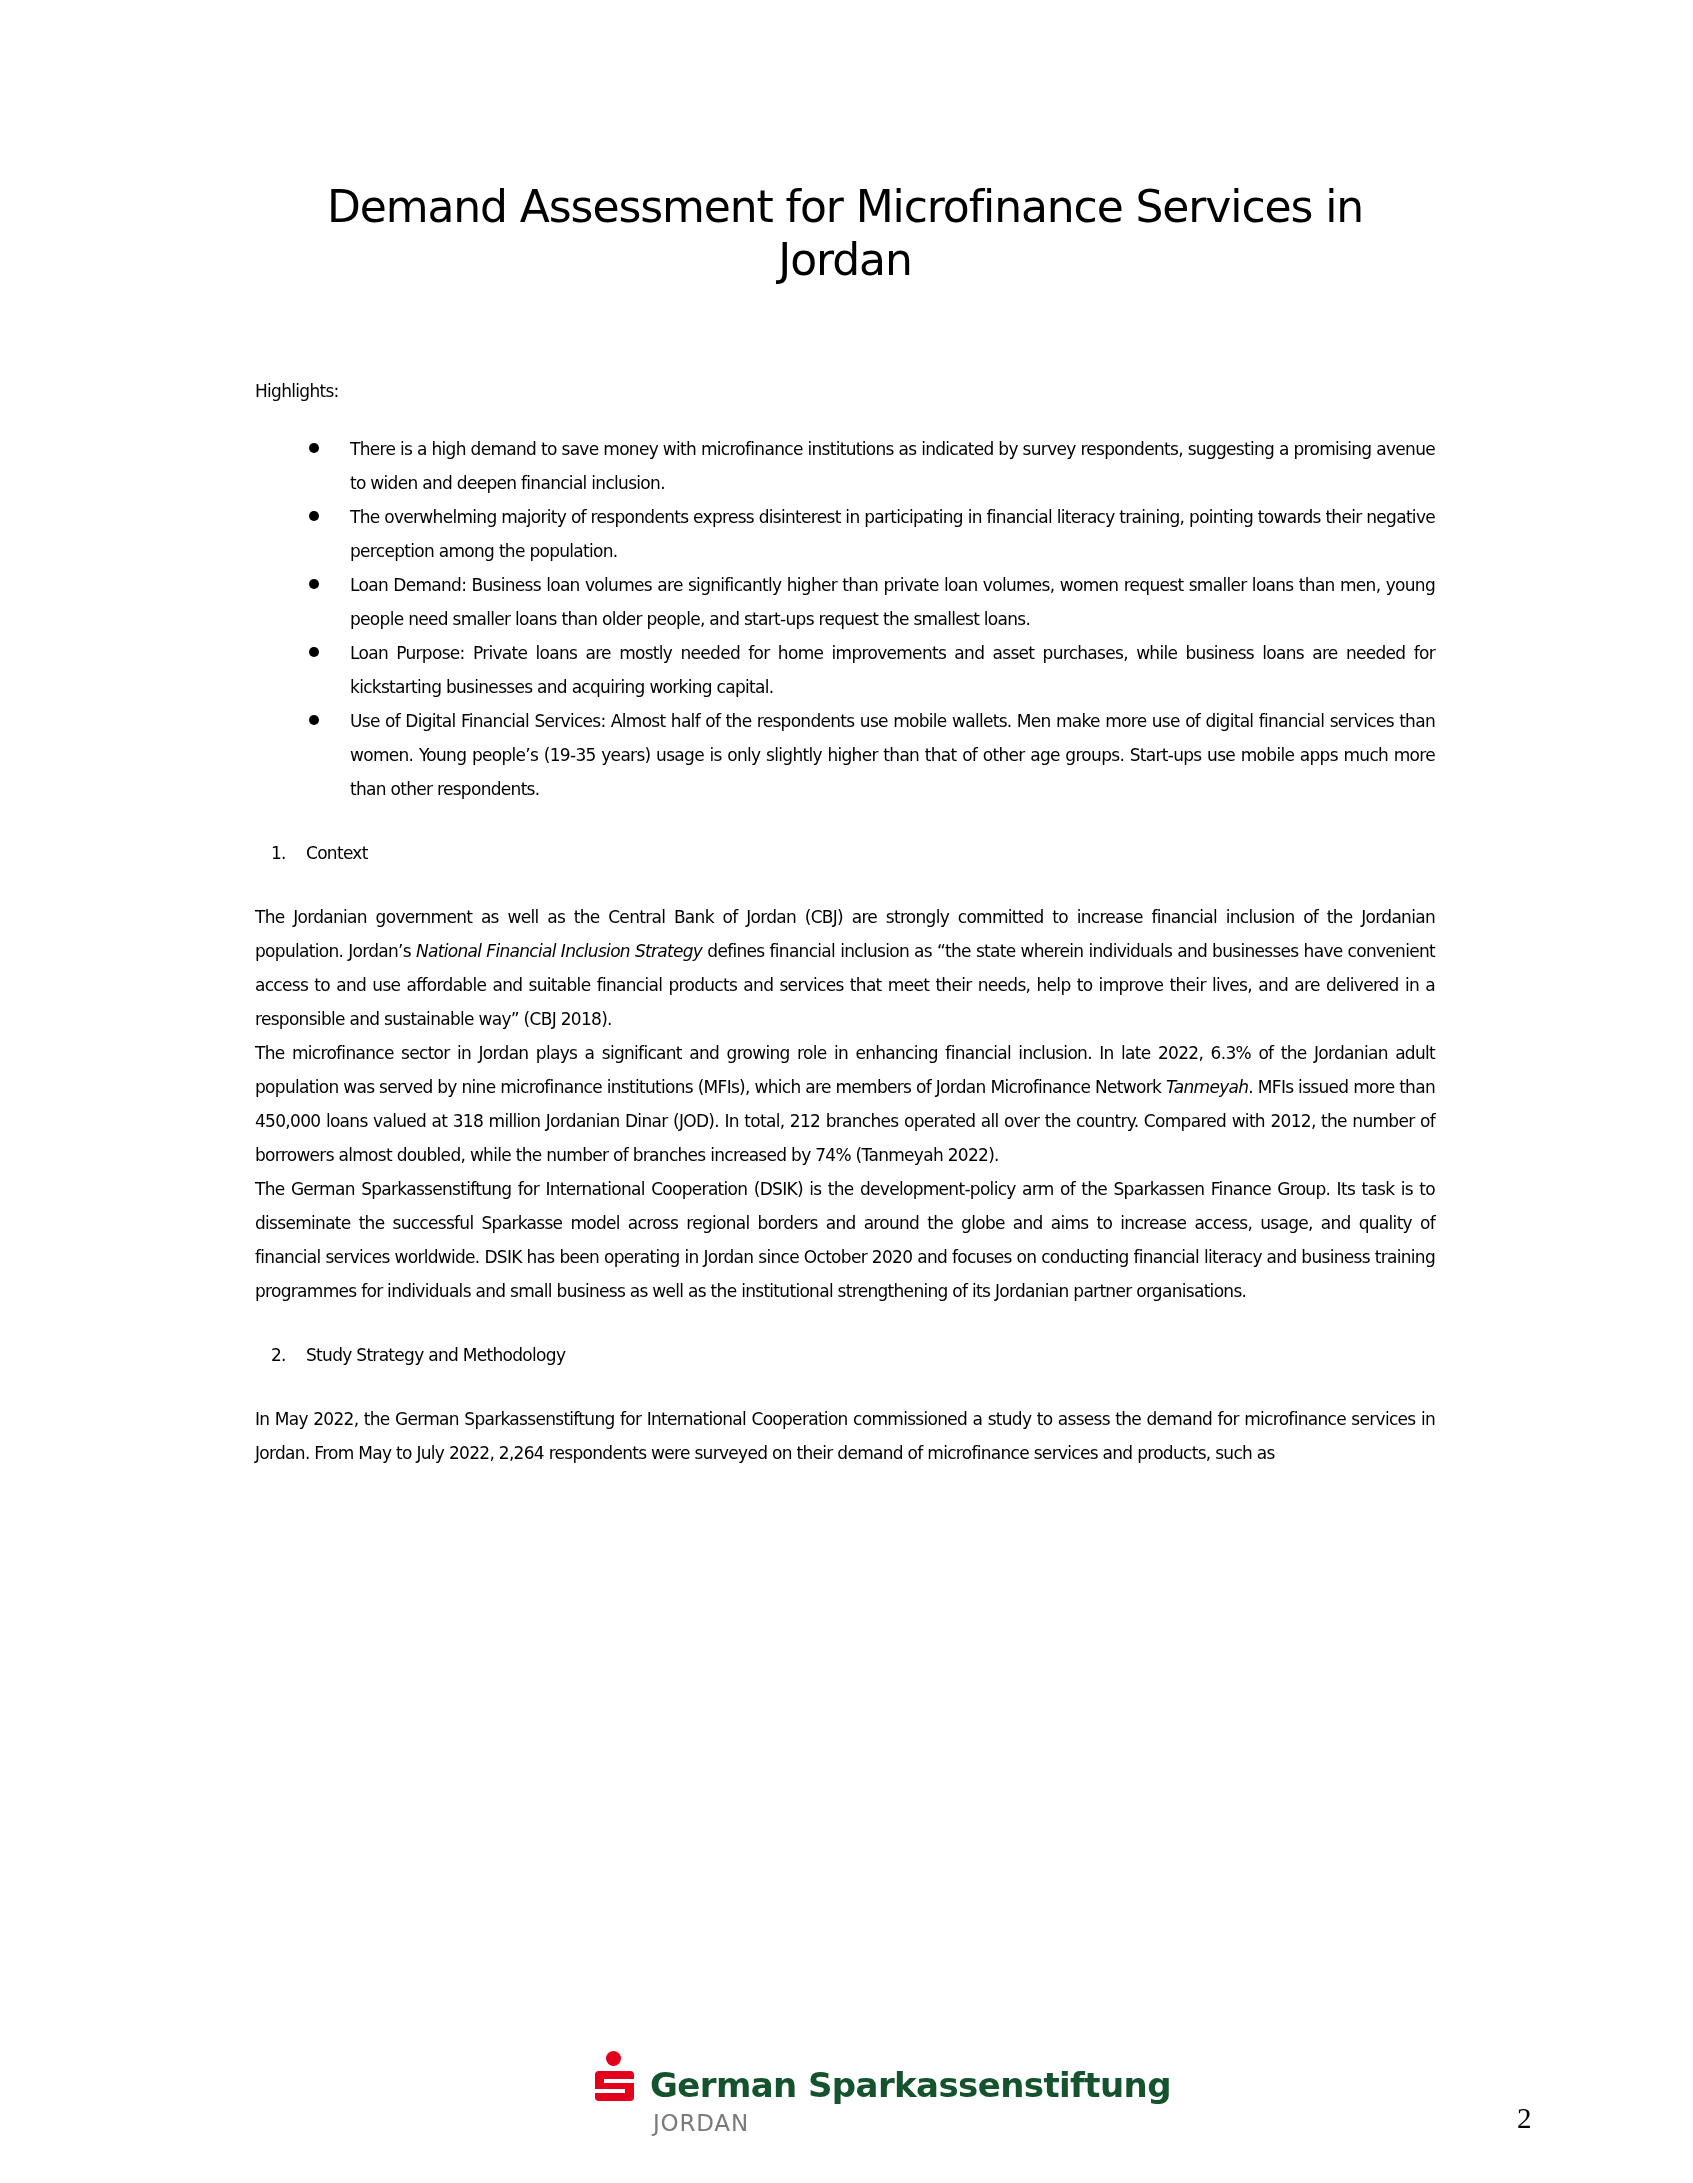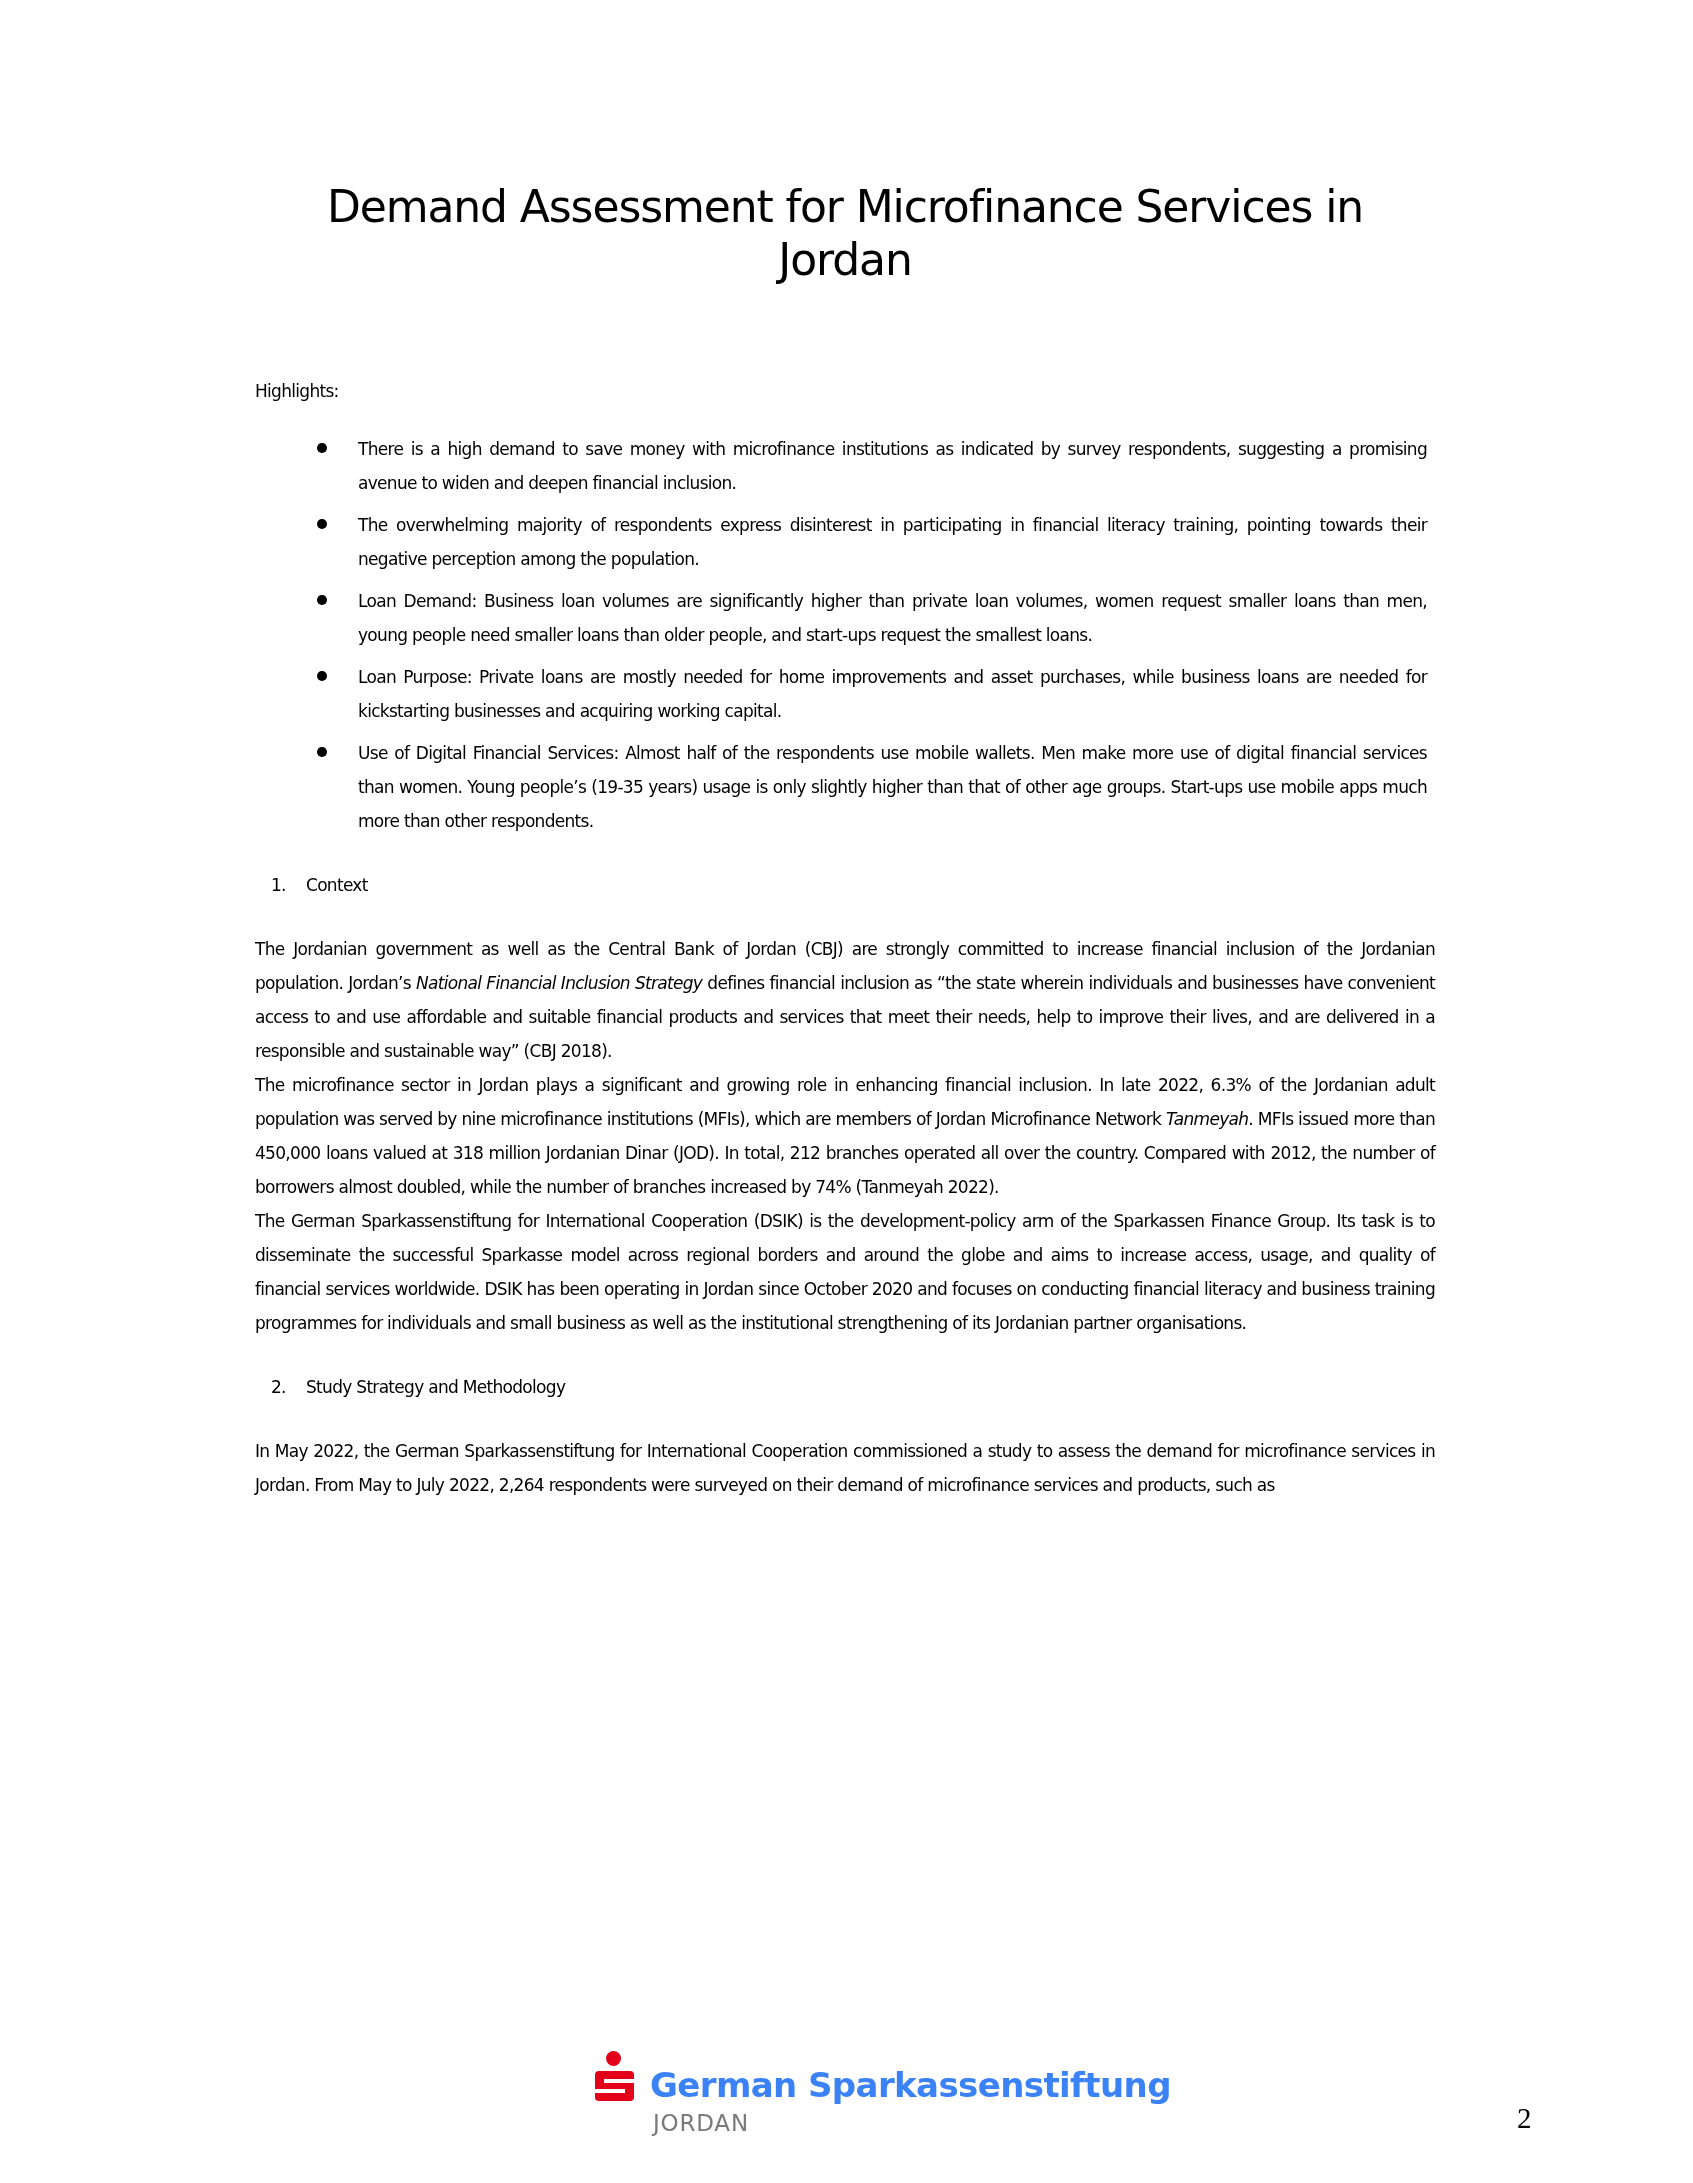--- a/index.html
+++ b/index.html
@@ -14,41 +14,41 @@
     text-align: center; font-size: 44px; line-height: 53px;
     letter-spacing: -1.1px; font-weight: normal;
   }
   .content {
     position: absolute; left: 255px; top: 374px; width: 1180px;
     font-size: 17px; line-height: 34px; letter-spacing: -0.7px;
   }
   .heading { margin: 16px; }
   .highlights-label { margin: 0 0 24px 0; }
   ul.bullets { list-style: none; margin: 0; padding: 0; }
-  ul.bullets li { position: relative; padding-left: 95px; text-align: justify; margin: 8px; }
+  ul.bullets li { position: relative; padding-left: 95px; text-align: justify; margin: 0; }
   ul.bullets li .dot {
     position: absolute; left: 54px; top: 11.4px; width: 9.8px; height: 9.8px;
     border-radius: 50%; background: #000;
   }
   p { margin: 0; text-align: justify; }
   .sec-heading { margin-top: 30px; margin-bottom: 30px; }
   .para-gap { }
   .num { display: inline-block; width: 35px; }
   em { font-style: italic; }
   .footer-logo {
     position: absolute; left: 595px; top: 2051px; width: 515px; height: 106px;
   }
   .s-icon { position: absolute; left: 0; top: 0; width: 39px; height: 50px; }
   .s-icon .dot { position: absolute; left: 11.4px; top: 0; width: 15px; height: 15px; border-radius: 50%; background: #e2001a; }
   .s-icon .body { position: absolute; left: 0; top: 19.7px; width: 39px; height: 30px; background: #e2001a; border-radius: 3.8px; }
   .s-icon .cut1 { position: absolute; left: 9px; top: 28px; width: 30px; height: 3.8px; background: #fff; }
   .s-icon .cut2 { position: absolute; left: 0; top: 38px; width: 30px; height: 3.8px; background: #fff; }
   .brand-name {
     position: absolute; left: 55px; top: 15px; font-size: 34px; line-height: 39px;
-    font-weight: bold; color: #3b82f6; letter-spacing: -0.6px; white-space: nowrap;
+    font-weight: bold; color: #14532d; letter-spacing: -0.6px; white-space: nowrap;
   }
   .brand-sub {
     position: absolute; left: 58px; top: 59px; font-size: 23px; line-height: 27px;
     color: #7a7a7a; letter-spacing: 0.8px;
   }
   .page-number {
     position: absolute; left: 1517px; top: 2102px; font-size: 29px;
     font-family: "Liberation Serif", "DejaVu Serif", serif;
   }
 </style>

